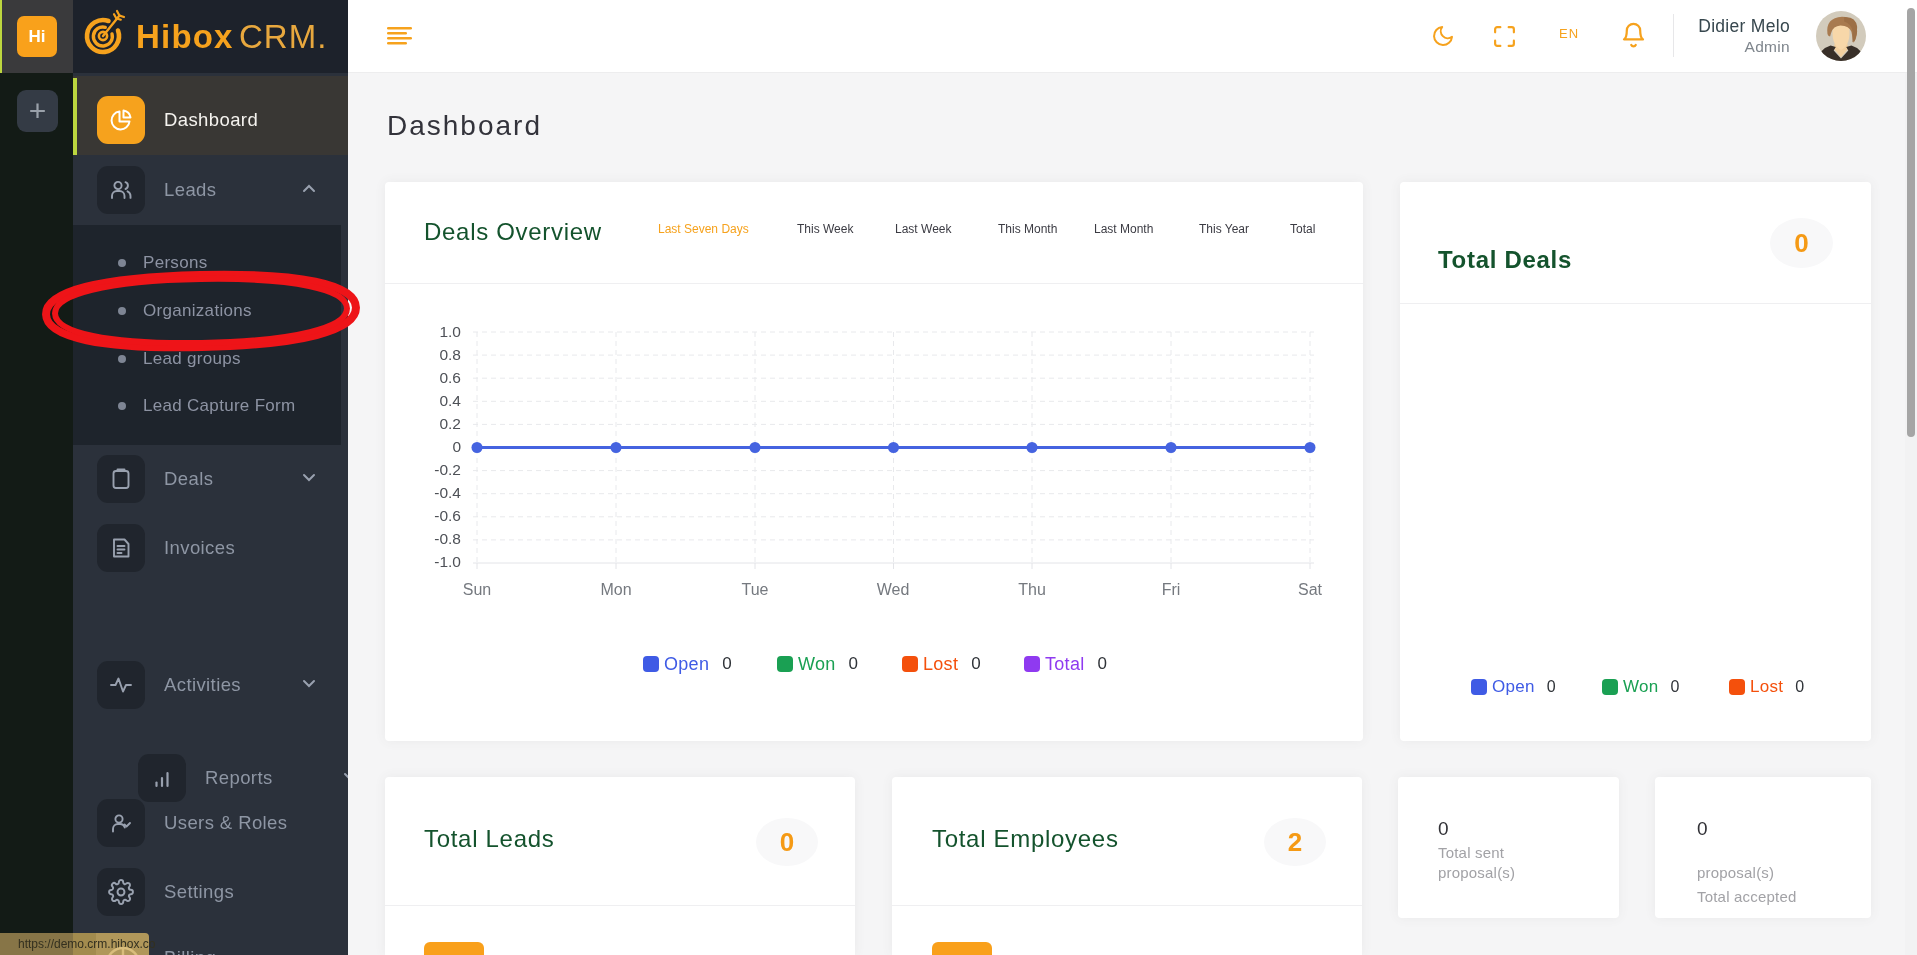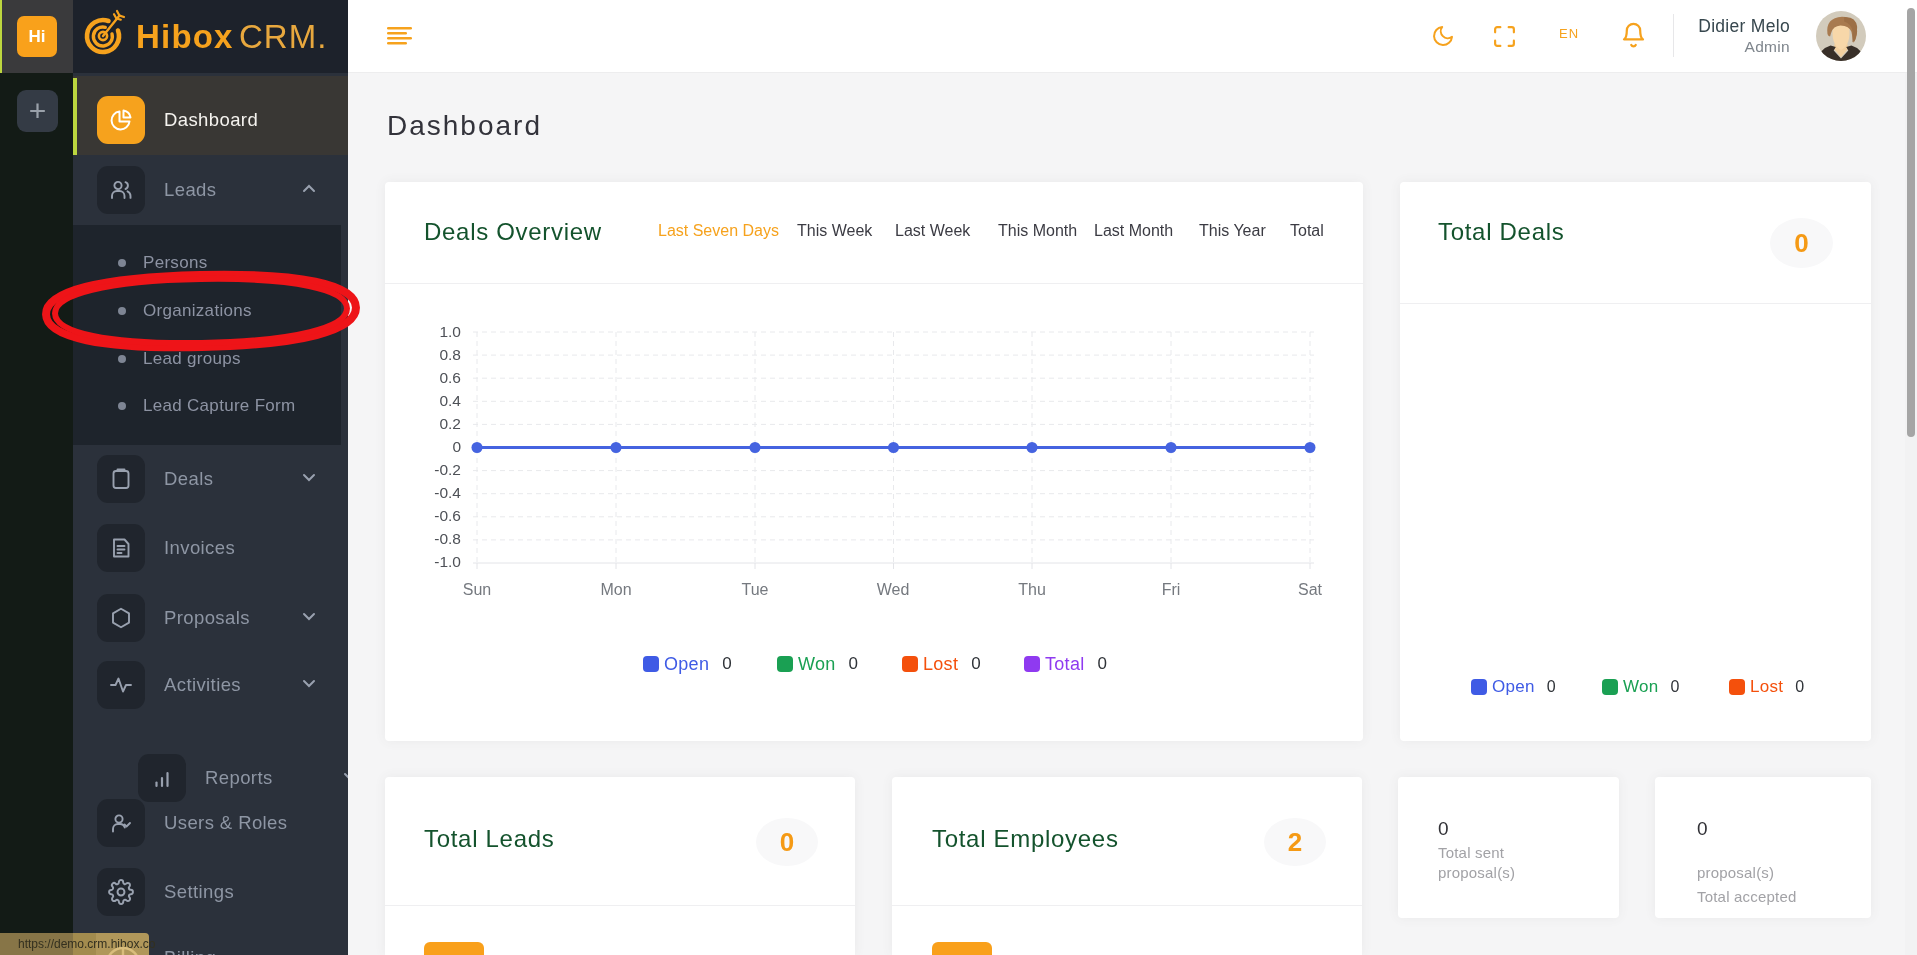--- a/index.html
+++ b/index.html
@@ -31,21 +31,21 @@
   
   #topbar { left:348px; top:0; width:1569px; height:73px; background:#ffffff; border-bottom:1px solid #ededee; }
 
   
   #main { left:348px; top:73px; width:1569px; height:882px; background:#f5f5f6; }
   #title { position:absolute; left:387px; top:110px; font-size:28px; letter-spacing:2px; color:#33333b; font-weight:500; }
   .card { position:absolute; background:#fff; border-radius:4px; box-shadow:0 0 12px rgba(90,90,90,.07); }
   .cardtitle { position:absolute; font-size:24px; color:#14532d; letter-spacing:.7px; font-weight:500; }
   .hdivider { position:absolute; left:0; width:100%; height:1px; background:#efeff1; }
   .badge { position:absolute; width:63px; height:50px; border-radius:50%; background:#f8f8f9; color:#f59a15; font-weight:bold; font-size:26px; display:flex; align-items:center; justify-content:center; }
-  .tab { position:absolute; top:222px; font-size:16px; color:#3b3b43; letter-spacing:0; }
+  .tab { position:absolute; top:222px; font-size:12px; color:#3b3b43; letter-spacing:0; }
   .litem { position:absolute; display:flex; align-items:center; height:20px; }
   .lsq { width:16px; height:16px; border-radius:4px; display:inline-block; margin-right:5px; }
   .ltext { font-size:18px; letter-spacing:.3px; }
   .lval { font-size:17px; color:#2f3338; margin-left:13px; }
 
   .greybig { position:absolute; font-size:19px; color:#313136; }
   .greysm { position:absolute; font-size:15px; color:#a2a2a6; letter-spacing:.2px; }
 
   
   #sbtrack { left:1905px; top:73px; width:12px; height:882px; background:#f2f2f3; }
@@ -135,31 +135,20 @@
       </svg>
     </div>
     <div class="menurow" style="top:524px;">
       <div class="iconbox">
         <svg width="24" height="24" viewBox="0 0 24 24" fill="none" stroke="#99a1af" stroke-width="1.9" stroke-linecap="round" stroke-linejoin="round">
           <path d="M 5 3.5 h 10.5 L 19.5 8 V 20.5 H 5 Z"></path>
           <path d="M 8.5 10 h 7 M 8.5 13.5 h 7 M 8.5 17 h 4"></path>
         </svg>
       </div>
       <div class="mlabel">Invoices</div>
-    </div>
-    <div class="menurow" style="top:594px;">
-      <div class="iconbox">
-        <svg width="24" height="24" viewBox="0 0 24 24" fill="none" stroke="#99a1af" stroke-width="1.9" stroke-linecap="round" stroke-linejoin="round">
-          <path d="M 12 2.8 L 20 7.4 V 16.6 L 12 21.2 L 4 16.6 V 7.4 Z"></path>
-        </svg>
-      </div>
-      <div class="mlabel">Proposals</div>
-      <svg class="chev" width="14" height="9" viewBox="0 0 14 9" fill="none" stroke="#99a1af" stroke-width="2" stroke-linecap="round">
-        <path d="M 2 2 L 7 7 L 12 2"></path>
-      </svg>
     </div>
     <div class="menurow" style="top:661px;">
       <div class="iconbox">
         <svg width="26" height="26" viewBox="0 0 26 26" fill="none" stroke="#99a1af" stroke-width="1.9" stroke-linecap="round" stroke-linejoin="round">
           <path d="M 3 13 h 4.5 L 10.5 6.5 L 15 19.5 L 18 13 h 5"></path>
         </svg>
       </div>
       <div class="mlabel">Activities</div>
       <svg class="chev" width="14" height="9" viewBox="0 0 14 9" fill="none" stroke="#99a1af" stroke-width="2" stroke-linecap="round">
         <path d="M 2 2 L 7 7 L 12 2"></path>
@@ -344,21 +333,21 @@
       <span class="lval">0</span>
     </div>
     <div class="litem" style="left:639px; top:472px;">
       <span class="lsq" style="background:#8f3af0;"></span>
       <span class="ltext" style="color:#8f3af0;">Total</span>
       <span class="lval">0</span>
     </div>
   </div>
 
   <div class="card" id="card2" style="left:1400px; top:182px; width:471px; height:559px;">
-    <div class="cardtitle" style="left:38px; top:36px;">Total Deals</div>
+    <div class="cardtitle" style="left:38px; top:64px;font-weight:bold;">Total Deals</div>
     <div class="badge" style="left:370px; top:36px;">0</div>
     <div class="hdivider" style="top:121px;"></div>
     <div class="litem" style="left:71px; top:495px;">
       <span class="lsq" style="background:#3f5be5;"></span>
       <span class="ltext" style="color:#3f5be5; font-size:17px;">Open</span>
       <span class="lval" style="font-size:16px; margin-left:12px;">0</span>
     </div>
     <div class="litem" style="left:202px; top:495px;">
       <span class="lsq" style="background:#1aa053;"></span>
       <span class="ltext" style="color:#1aa053; font-size:17px;">Won</span>

